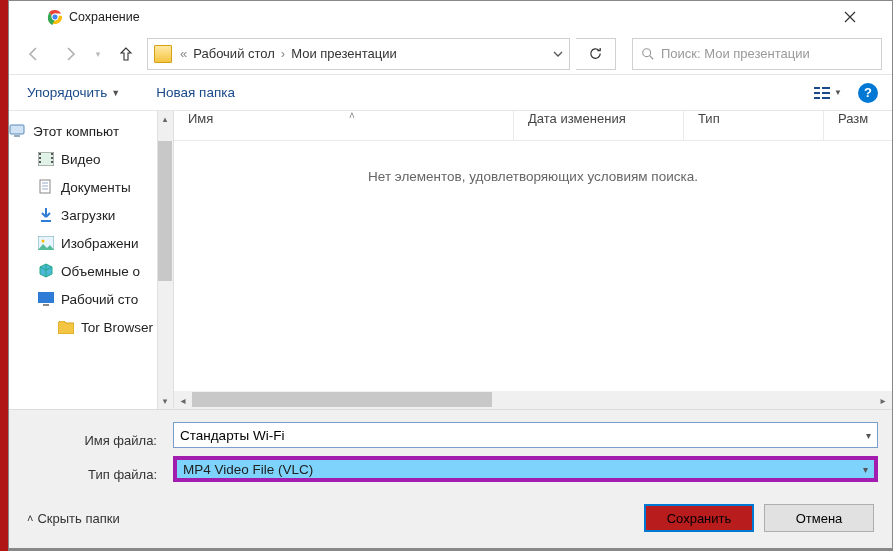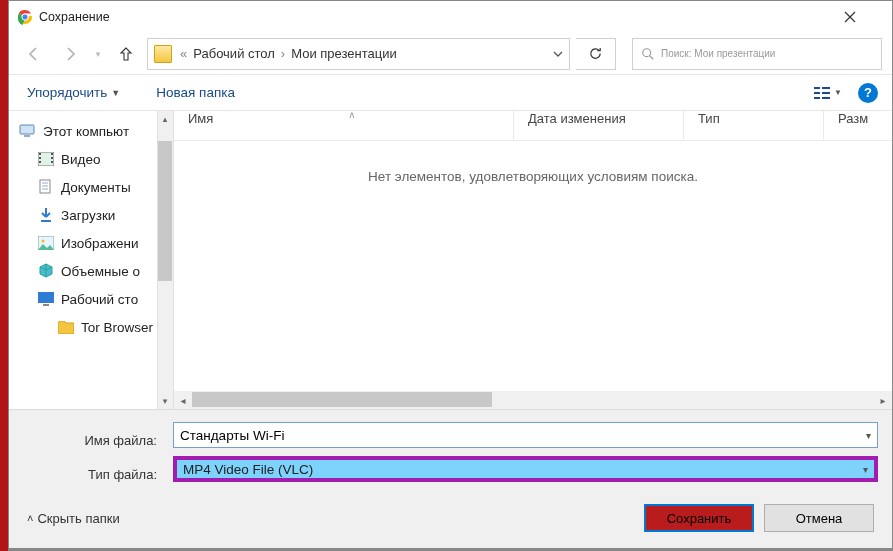--- a/index.html
+++ b/index.html
@@ -3,52 +3,52 @@
 <meta charset="utf-8">
 <style>
   * { box-sizing: border-box; margin: 0; padding: 0; font-family: "Segoe UI", Tahoma, sans-serif; }
   body { background: #888; width: 893px; height: 551px; overflow: hidden; }
   .left-strip { position: absolute; left:0; top:0; width:8px; height:551px; background:#b01616; }
   .dlg {
     position: absolute; left: 8px; top: 0; width: 885px; height: 549px;
     background: #fff; border: 1px solid #888; display: flex; flex-direction: column;
   }
   
-  .titlebar { height: 32px; display:flex; align-items:center; padding:0 20px 0 8px; }
+  .titlebar { height: 32px; display:flex; align-items:center; padding:0 20px 0 8px;margin-left:30px; }
   .titlebar .appicon { width:16px; height:16px; margin-right:6px; }
   .titlebar .title { font-size:12.5px; color:#222; flex:1; }
   .titlebar .close { width:44px; height:32px; display:flex;align-items:center;justify-content:center; color:#333; }
 
   
   .navrow { height: 42px; display:flex; align-items:center; padding:0 10px; gap:6px; border-bottom:1px solid #e6e6e6;}
   .navbtn { width:30px; height:30px; display:flex; align-items:center; justify-content:center; color:#b0b0b0; font-size:16px; border-radius:2px;}
   .navbtn.enabled { color:#333; }
   .addrbox { flex:1; height:32px; border:1px solid #d0d0d0; display:flex; align-items:center; padding:0 6px; font-size:13px; color:#333; background:#fff; position:relative;}
   .addrbox .foldericon { width:18px; height:18px; background:linear-gradient(#ffe9a3,#f4c542); border:1px solid #d4a017; border-radius:1px; margin-right:6px;}
   .addrbox .crumb { padding:0 4px; }
   .addrbox .sep { color:#888; padding:0 2px;}
   .addrbox .expand { position:absolute; right:6px; color:#555;}
   .refreshbox { width:40px; height:32px; border:1px solid #d0d0d0; border-left:none; display:flex;align-items:center;justify-content:center; color:#333;}
   .searchbox { width:250px; height:32px; border:1px solid #d0d0d0; display:flex; align-items:center; padding:0 8px; color:#888; font-size:13px; margin-left:10px;}
   .searchbox svg{ margin-right:6px; flex-shrink:0;}
-  .searchbox input{ border:none; outline:none; width:100%; font-size:10px; color:#333;}
+  .searchbox input{ border:none; outline:none; width:100%; font-size:13px; color:#333;}
   .searchbox input::placeholder{ color:#999;}
 
   
   .toolrow { height:36px; display:flex; align-items:center; font-size:13.5px; border-bottom:1px solid #e6e6e6;}
   .toolrow .tl { padding:0 18px; color:#1a4a8a; display:flex; align-items:center; gap:4px;}
   .toolrow .tl .drop{ font-size:9px;color:#555;}
   .toolrow .spacer{flex:1;}
   .toolrow .viewbtn{ padding:0 8px; color:#1a4a8a; display:flex;align-items:center; gap:2px;}
   .toolrow .help{ width:20px;height:20px;border-radius:50%;background:#0078d4;color:#fff;display:flex;align-items:center;justify-content:center;font-size:13px;font-weight:bold;margin:0 14px 0 8px;}
 
   
   .body { flex:1; display:flex; min-height:0;}
   .tree { width:165px; border-right:1px solid #e0e0e0; padding:6px 0 0 0; font-size:13.5px; overflow:hidden; position:relative;}
-  .tree .row { display:flex; align-items:center; height:28px; padding-left:10px; white-space:nowrap; gap:6px; color:#222;}
+  .tree .row { display:flex; align-items:center; height:28px; white-space:nowrap; gap:6px; color:#222;}
   .tree .row.indent { padding-left:28px;}
   .tree .row.indent2 { padding-left:48px;}
   .tree .row .tricon{width:18px;height:16px;flex-shrink:0;display:flex;align-items:center;justify-content:center;}
   .tree .scrolltrack{ position:absolute; right:0; top:0; bottom:0; width:16px; background:#f0f0f0; border-left:1px solid #e0e0e0;}
   .tree .scrollthumb{ position:absolute; right:1px; top:30px; width:14px; height:140px; background:#c8c8c8; border-radius:0;}
   .tree .scrollarrow{ position:absolute; right:0; width:16px; height:16px; display:flex;align-items:center;justify-content:center; font-size:9px; color:#666;}
 
   .listpane { flex:1; display:flex; flex-direction:column; position:relative;}
   .colhdr { height:30px; display:flex; align-items:center; font-size:13px; color:#444; border-bottom:1px solid #eaeaea; position:relative;}
   .colhdr .col { padding:0 14px; border-right:1px solid #eaeaea; height:100%; display:flex;}

